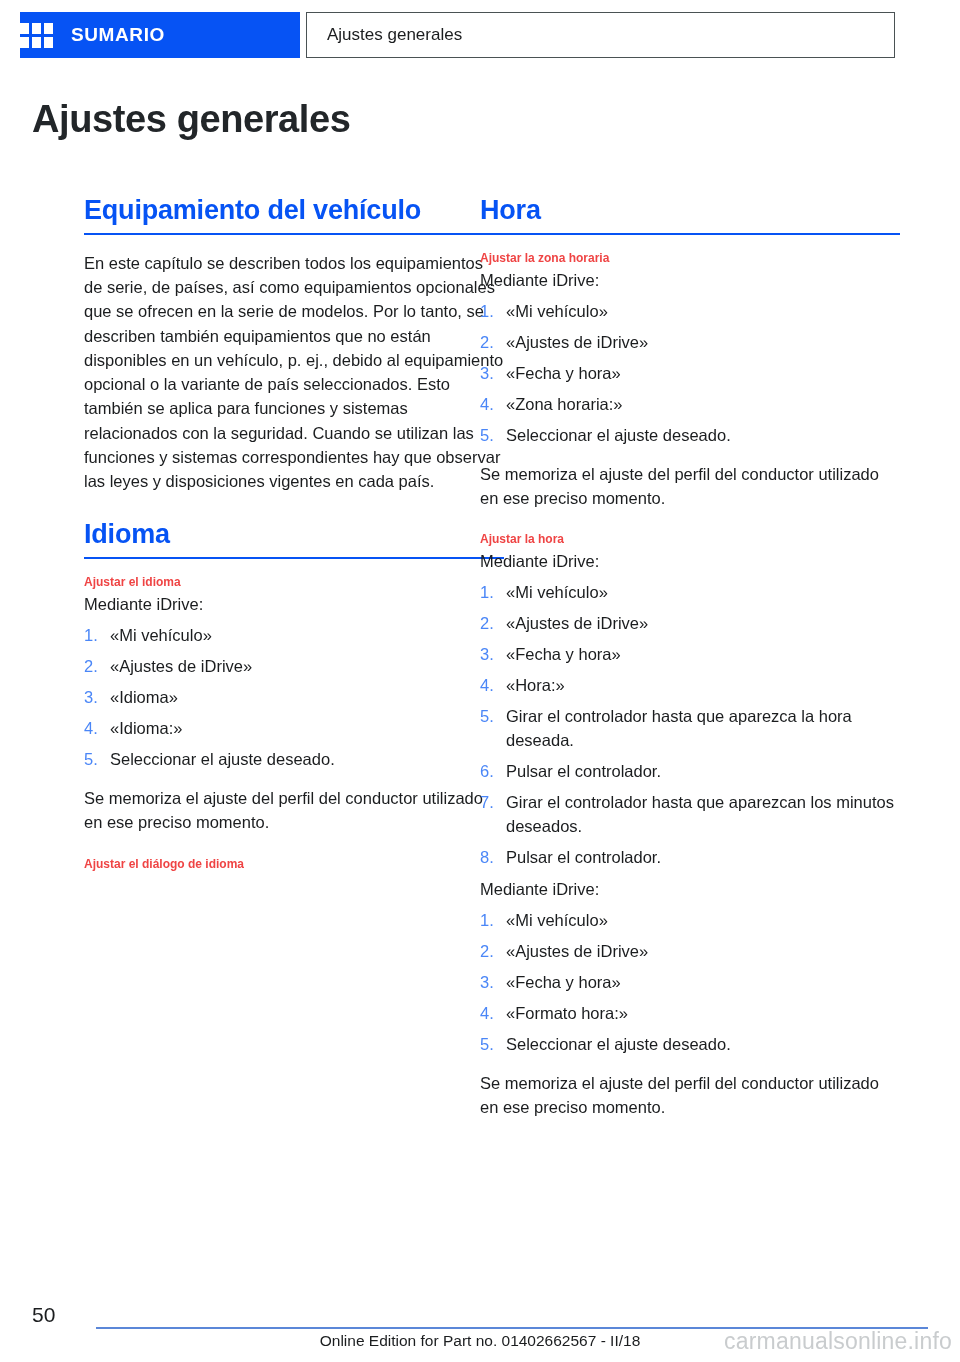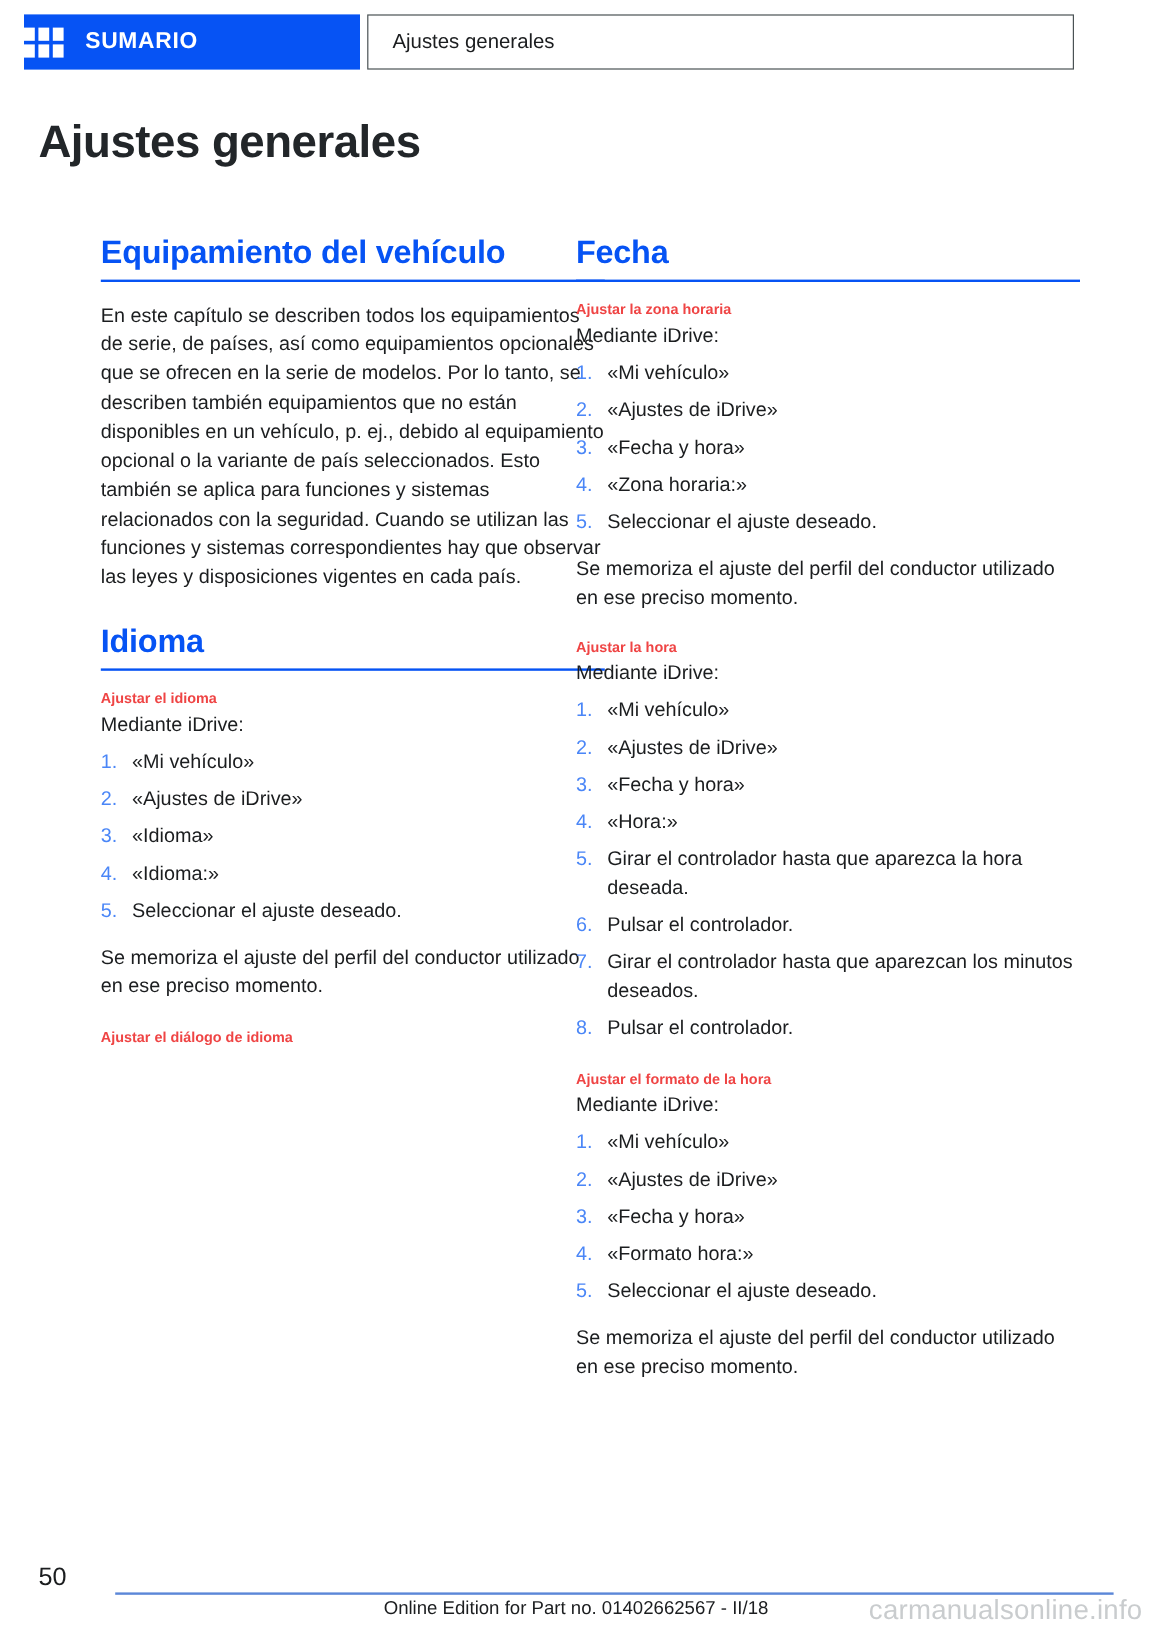--- a/index.html
+++ b/index.html
@@ -232,21 +232,21 @@
         <span class="txt">Seleccionar el ajuste deseado.</span>
       </li>
     </ol>
   <p class="body gap">Se memoriza el ajuste del perfil del conductor utilizado en ese preciso momento.</p>
 
   <h3 class="sub spaced">Ajustar el diálogo de idioma</h3>
 </div>
 
 <div class="col col-right">
 
-  <h2 class="sec">Fecha</h2>
+  <h2 class="sec">Hora</h2>
   <div class="sec-rule wide"></div>
 
   <h3 class="sub">Ajustar la zona horaria</h3>
   <p class="body">Mediante iDrive:</p>
   <ol class="steps">
       <li>
         <span class="num">1.</span>
         <span class="txt">«Mi vehículo»</span>
       </li>
       <li>
@@ -298,21 +298,20 @@
       <li>
         <span class="num">7.</span>
         <span class="txt">Girar el controlador hasta que aparezcan los minutos deseados.</span>
       </li>
       <li>
         <span class="num">8.</span>
         <span class="txt">Pulsar el controlador.</span>
       </li>
     </ol>
 
-  <h3 class="sub spaced">Ajustar el formato de la hora</h3>
   <p class="body">Mediante iDrive:</p>
   <ol class="steps">
       <li>
         <span class="num">1.</span>
         <span class="txt">«Mi vehículo»</span>
       </li>
       <li>
         <span class="num">2.</span>
         <span class="txt">«Ajustes de iDrive»</span>
       </li>

